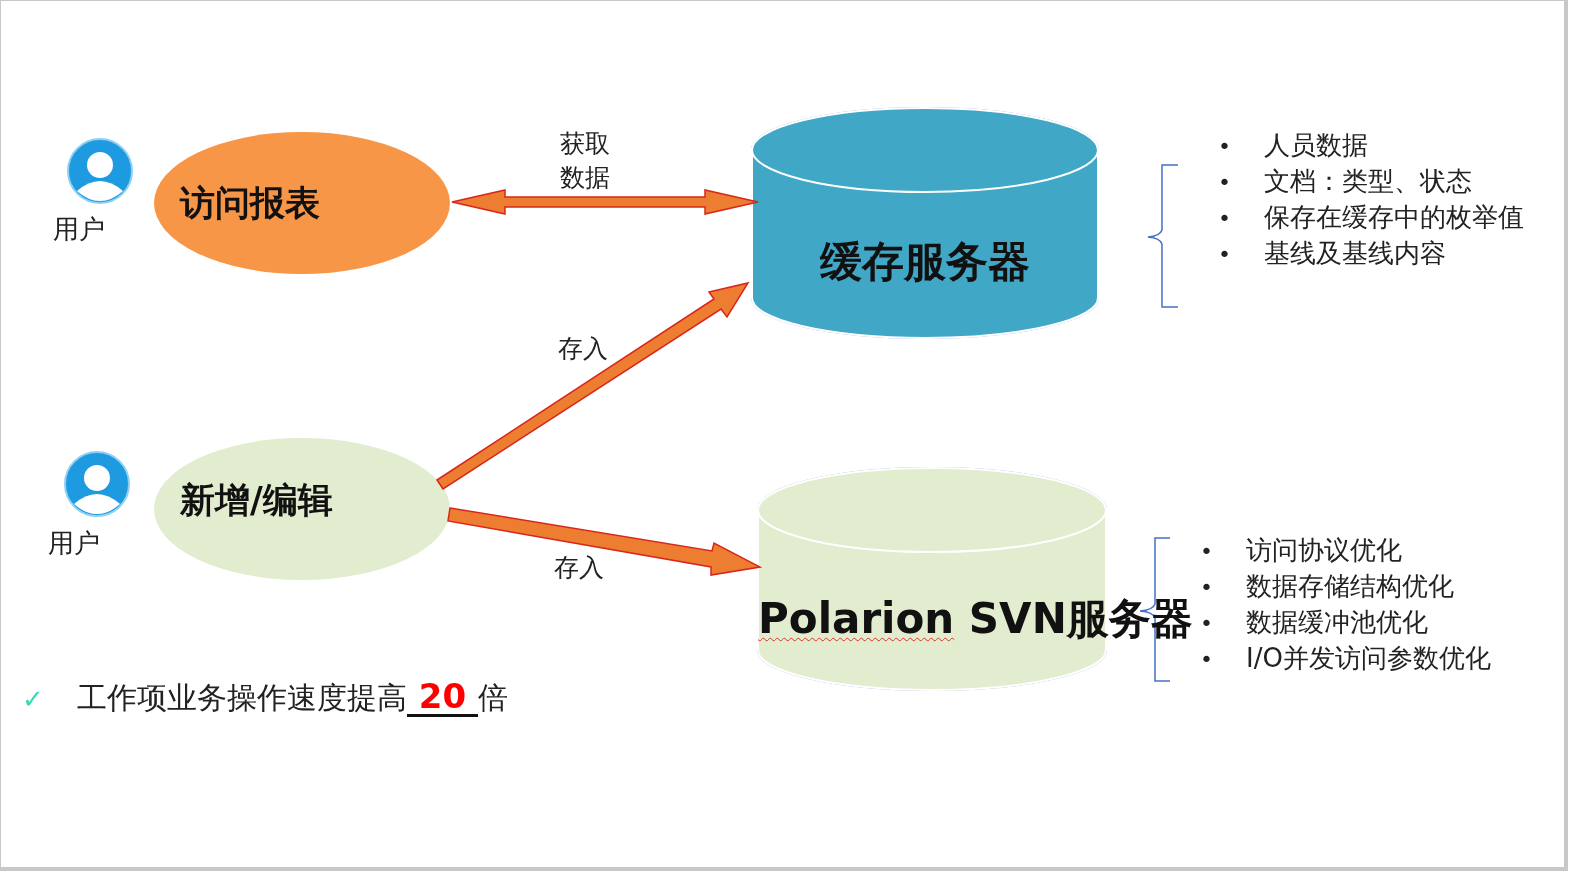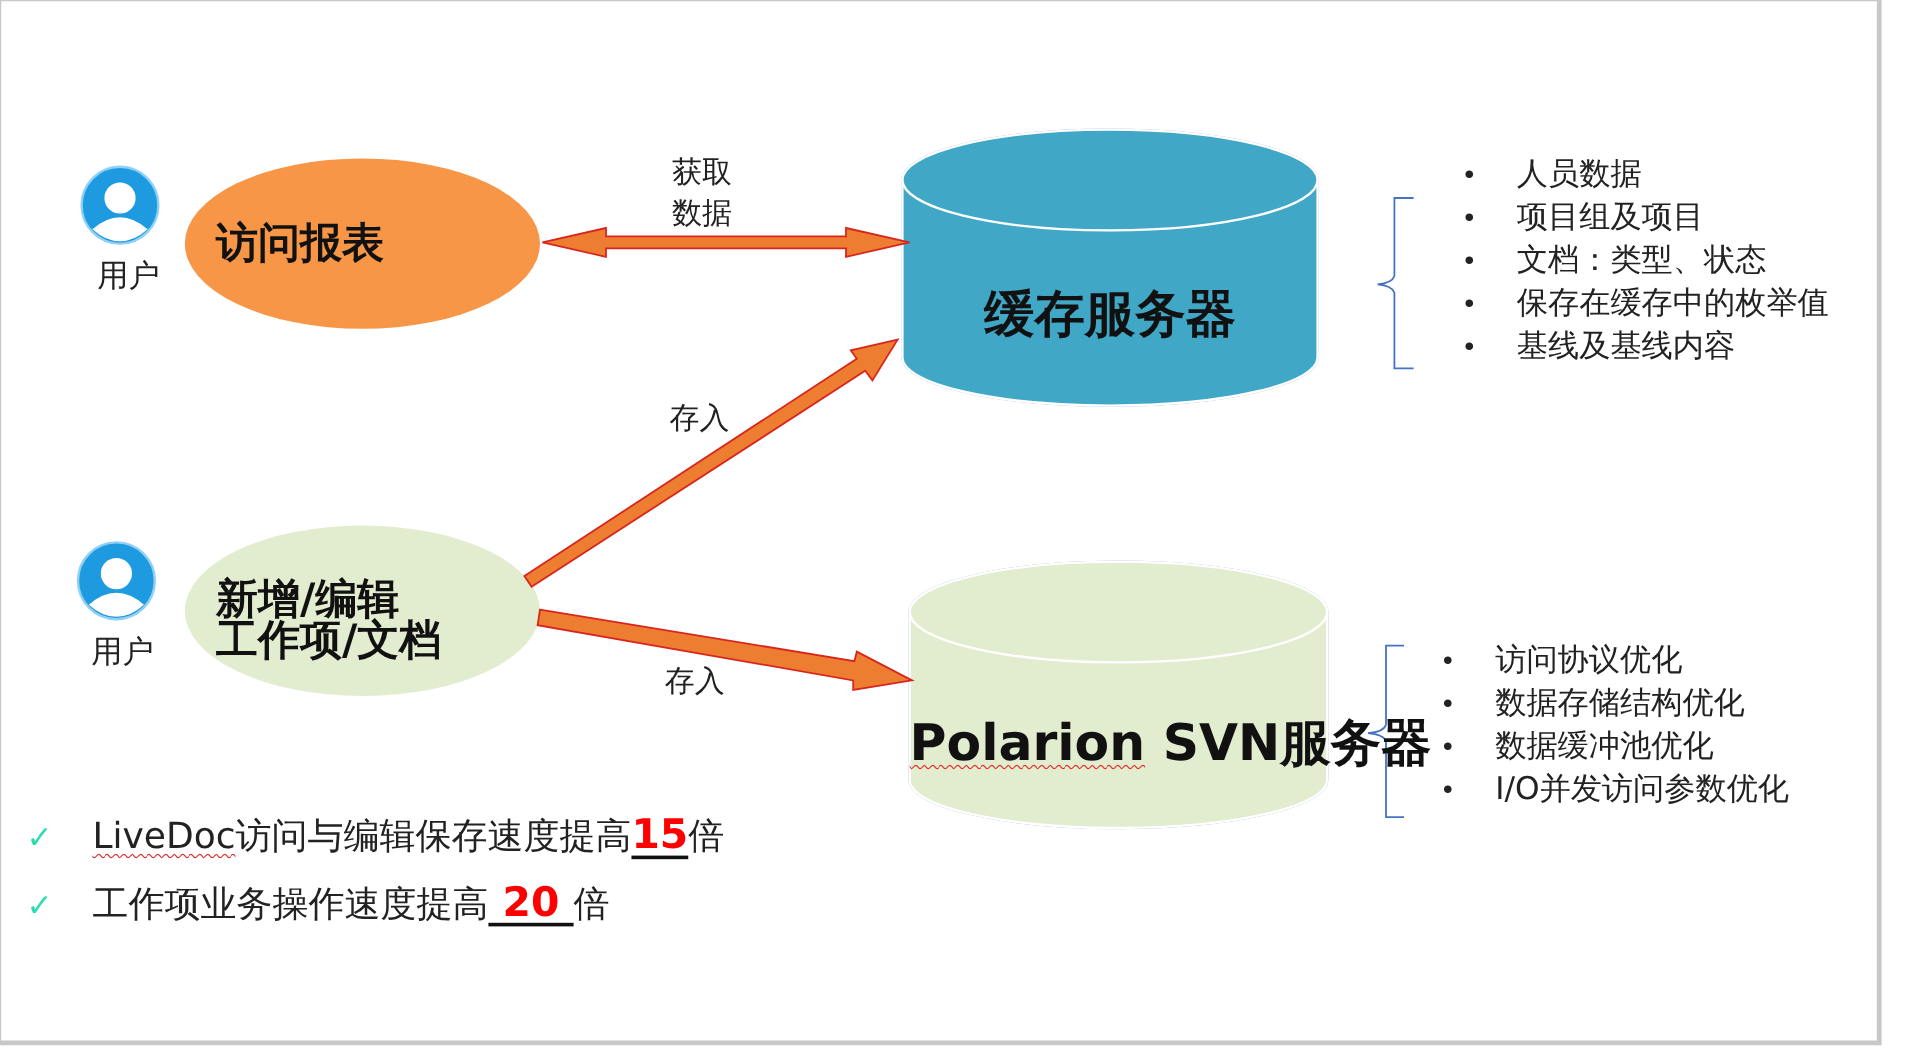--- a/index.html
+++ b/index.html
@@ -1,21 +1,21 @@
 <!DOCTYPE html>
 <html><head>
 <meta charset="utf-8">
 <style>
   html, body { margin:0; padding:0; background:#ffffff; }
   body { width:1590px; height:882px; position:relative; overflow:hidden;
          font-family:"DejaVu Sans","Liberation Sans",sans-serif; }
   .slide { position:absolute; left:0; top:0; width:1563px; height:866px;
            background:#ffffff; border:1px solid #c8c8c8; border-right:4px solid #c8c8c8; border-bottom:4px solid #c8c8c8; }
   svg.diagram { position:absolute; left:0; top:0; }
-  .user { position:absolute; width:80px; text-align:right; }
+  .user { position:absolute; width:80px; text-align:left; }
   .user-label { font-size:26px; color:#222; margin-top:2px; }
   .ellipse-label { position:absolute; font-weight:bold; color:#111; text-align:left; font-size:35px; line-height:34px; }
   .edge-label { position:absolute; font-size:25px; color:#222; line-height:34px; text-align:center; }
   .db-label { position:absolute; font-weight:bold; color:#111; text-align:center; font-size:42px; white-space:nowrap; }
   .bullets { position:absolute; list-style:none; margin:0; padding:0; }
   .bullets li { font-size:26px; color:#222; line-height:34px; white-space:nowrap; }
   .bullets li .dot { display:inline-block; width:46px; font-size:22px; }
   .wavy { text-decoration: underline wavy #e03030; text-decoration-thickness:1px; text-underline-offset:4px;margin-top:44px; }
   .claims { position:absolute; left:22px; top:672px; }
   .claim { font-size:30px; color:#222; height:56px; line-height:48px; white-space:nowrap; }
@@ -85,48 +85,43 @@
 <div class="user" style="left:53px; top:210px;">
   <div class="user-label">用户</div>
 </div>
 <div class="user" style="left:48px; top:524px;">
   <div class="user-label">用户</div>
 </div>
 
 <div class="ellipse-label" style="left:180px; top:186px; width:244px;">访问报表</div>
 <div class="ellipse-label" style="left:180px; top:483px; width:244px;">
   <div>新增/编辑</div>
-  <div>工作项/文档</div>
 </div>
 
 <div class="edge-label" style="left:545px; top:127px; width:80px;">
   <div>获取</div>
   <div>数据</div>
 </div>
 <div class="edge-label" style="left:543px; top:332px; width:80px;">存入</div>
 <div class="edge-label" style="left:539px; top:551px; width:80px;">存入</div>
 
 <div class="db-label" style="left:752px; top:234px; width:346px;">缓存服务器</div>
 <div class="db-label" style="left:758px; top:591px; width:348px;"><span class="wavy">Polarion</span><span> SVN服务器</span></div>
 
 <ul class="bullets" style="left:1218px; top:128px;">
   <li><span class="dot">•</span><span>人员数据</span></li>
-  <li><span class="dot">•</span><span>项目组及项目</span></li>
   <li><span class="dot">•</span><span>文档：类型、状态</span></li>
   <li><span class="dot">•</span><span>保存在缓存中的枚举值</span></li>
   <li><span class="dot">•</span><span>基线及基线内容</span></li>
 </ul>
 
 <ul class="bullets" style="left:1200px; top:533px;">
   <li><span class="dot">•</span><span>访问协议优化</span></li>
   <li><span class="dot">•</span><span>数据存储结构优化</span></li>
   <li><span class="dot">•</span><span>数据缓冲池优化</span></li>
   <li><span class="dot">•</span><span>I/O并发访问参数优化</span></li>
 </ul>
 
 <div class="claims">
   <div class="claim">
-    <span class="check">✓</span><span class="wavy">LiveDoc</span><span>访问与编辑保存速度提高</span><span class="num">15</span><span>倍</span>
-  </div>
-  <div class="claim">
     <span class="check">✓</span><span>工作项业务操作速度提高</span><span class="num" style="white-space:pre;"> 20 </span><span>倍</span>
   </div>
 </div>
 
 </body></html>

